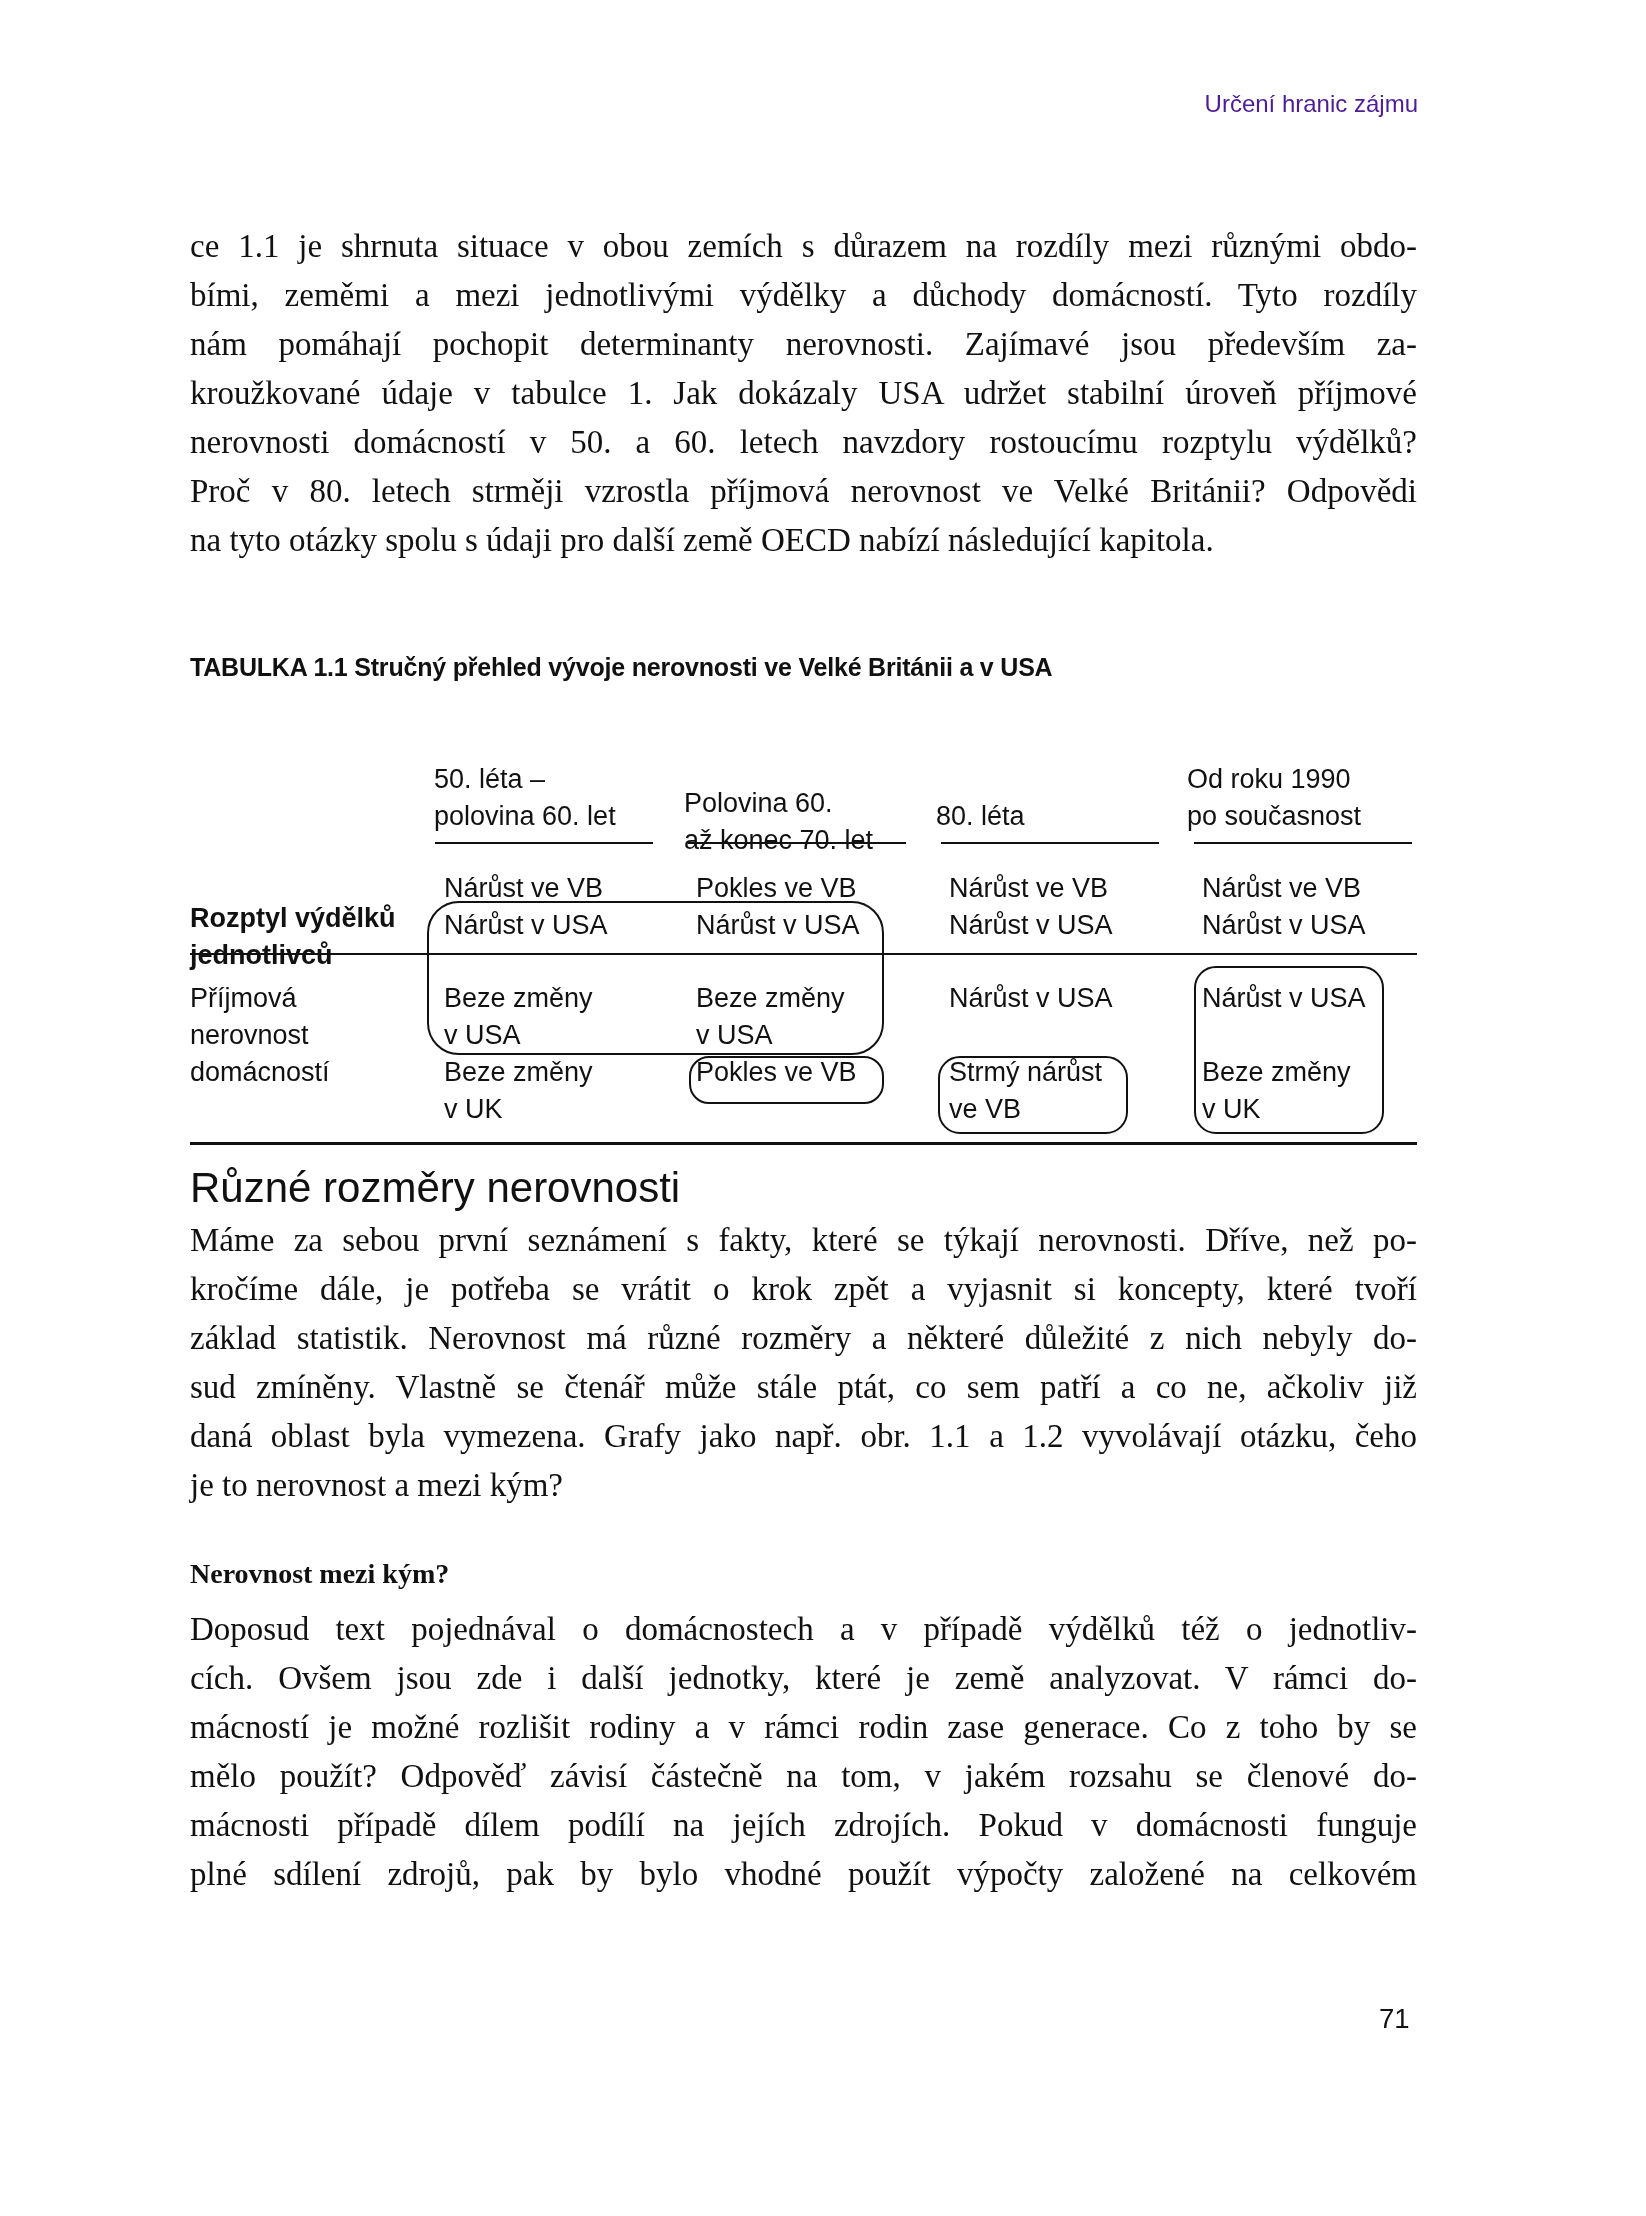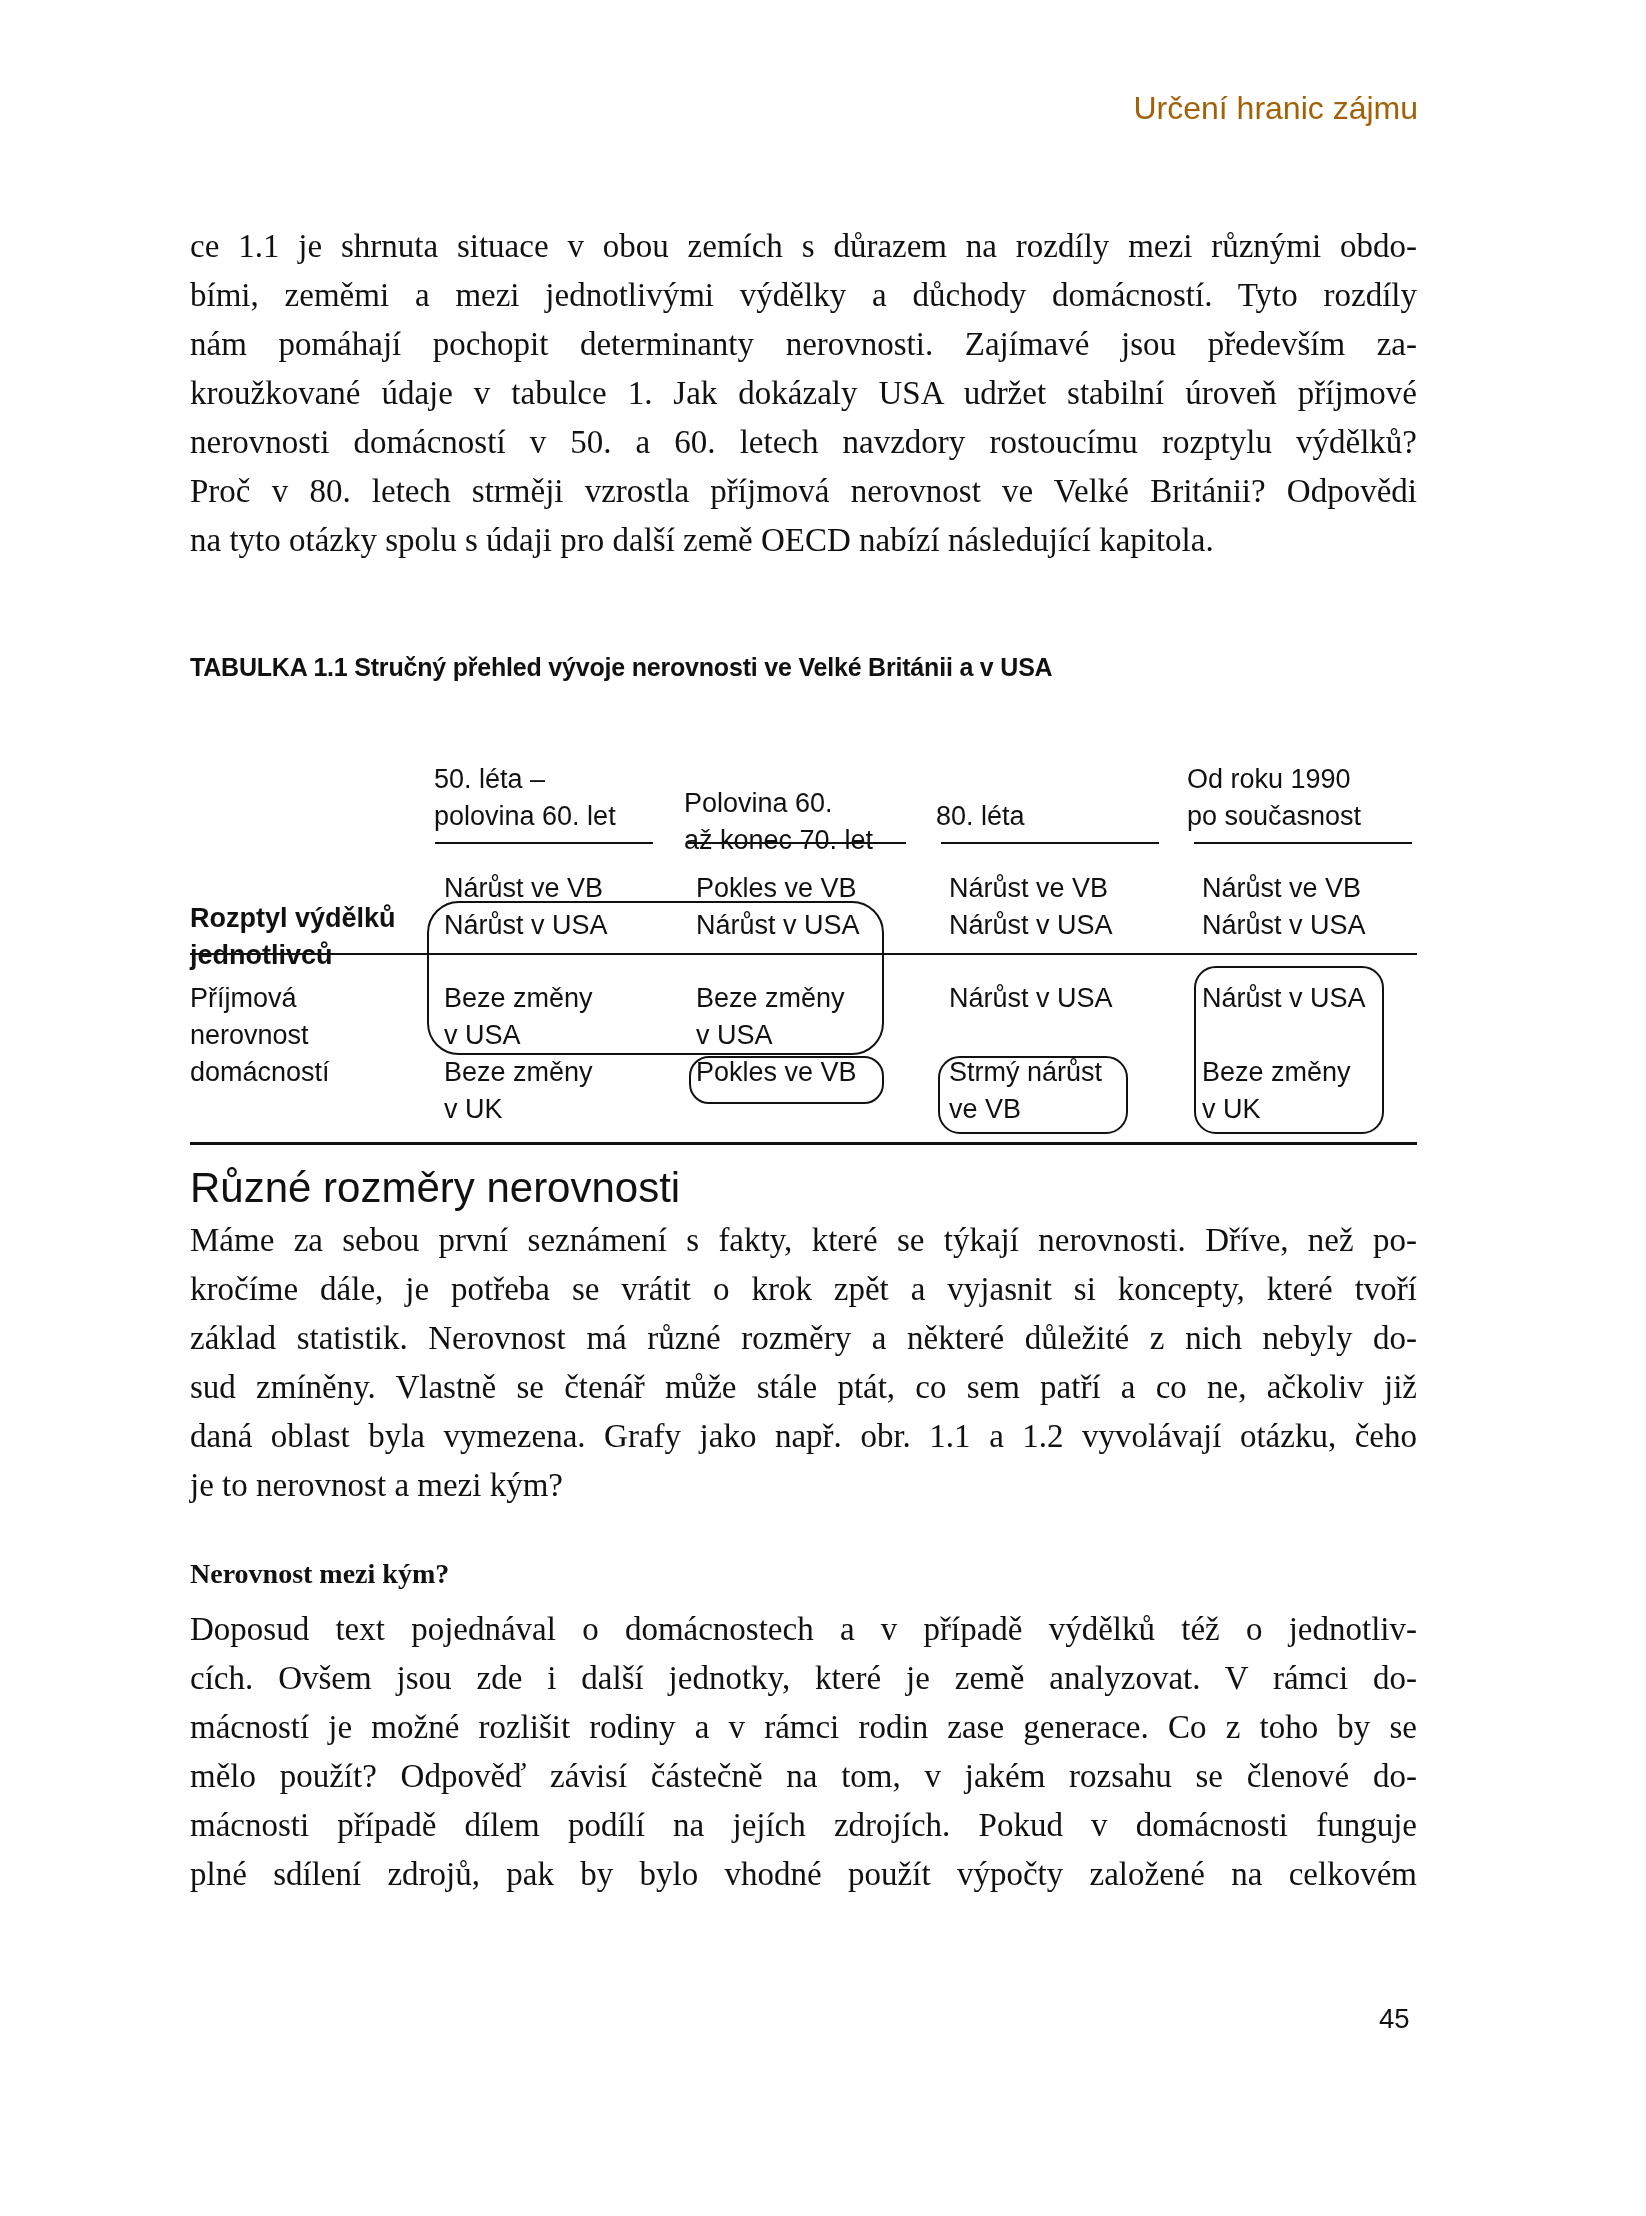--- a/index.html
+++ b/index.html
@@ -1,21 +1,21 @@
 <!DOCTYPE html>
 <html style="font-size:13.3px"><head>
 <meta charset="utf-8">
 <style>
   html, body { margin: 0; padding: 0; background: #ffffff; }
   body { width: 1647px; height: 2216px; position: relative; overflow: hidden; color: #111; }
   .abs { position: absolute; white-space: nowrap; }
   .sans { font-family: "Liberation Sans", "DejaVu Sans", sans-serif; }
   .serif { font-family: "Liberation Serif", "DejaVu Serif", serif; }
 
-  #running-head { right: 229px; top: 90px; font-size: 32px; font-weight: 300; color: #a16207; }
+  #running-head { right: 229px; top: 90px; font-size: 24px; font-weight: 300; color: #4c1d95; }
 
   .para { position: absolute; left: 190px; width: 1227px; font-size: 33px; line-height: 49px; text-align: justify; }
   .para .line { display: block; height: 49px; text-align: justify; text-align-last: justify; white-space: nowrap; }
   .para .line.last { text-align-last: left; }
   .para .line.indent { padding-left: 58px; }
 
   #table-caption { left: 190px; top: 653px; font-size: 25px; font-weight: bold; letter-spacing: -0.2px; }
 
   .tcell { position: absolute; font-size: 27px; line-height: 37px; white-space: nowrap; }
   .thead { }
@@ -146,14 +146,14 @@
 
 <div class="para serif" style="top:1605px;">
   <span class="line">Doposud text pojednával o domácnostech a v případě výdělků též o jednotliv-</span>
   <span class="line">cích. Ovšem jsou zde i další jednotky, které je země analyzovat. V rámci do-</span>
   <span class="line">mácností je možné rozlišit rodiny a v rámci rodin zase generace. Co z toho by se</span>
   <span class="line">mělo použít? Odpověď závisí částečně na tom, v jakém rozsahu se členové do-</span>
   <span class="line">mácnosti případě dílem podílí na jejích zdrojích. Pokud v domácnosti funguje</span>
   <span class="line">plné sdílení zdrojů, pak by bylo vhodné použít výpočty založené na celkovém</span>
 </div>
 
-<div id="page-number" class="abs sans">45</div>
+<div id="page-number" class="abs sans">71</div>
 
 
 </body></html>

